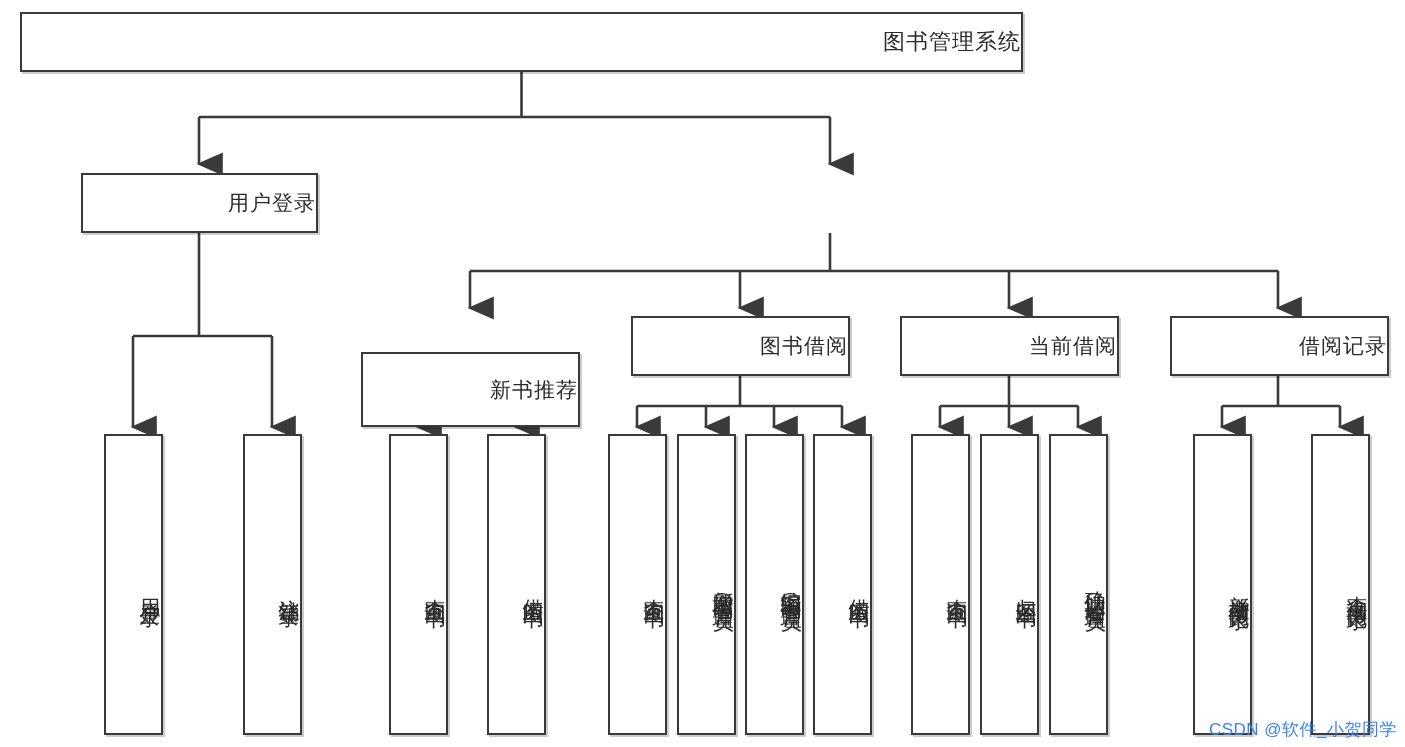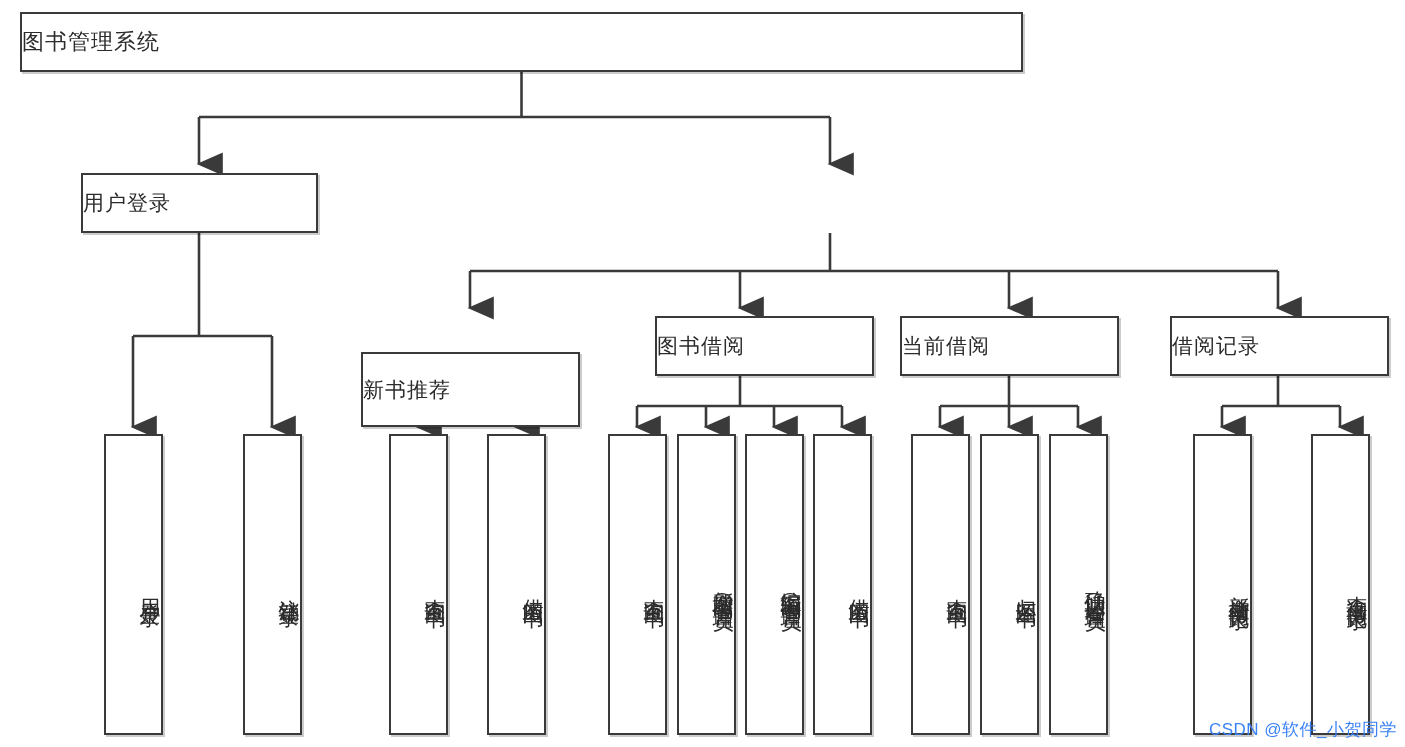--- a/index.html
+++ b/index.html
@@ -27,21 +27,21 @@
     pointer-events: none;
   }
   .node {
     position: absolute;
     box-sizing: border-box;
     background: #ffffff;
     border: 2px solid #3a3a3a;
     box-shadow: 2px 2px 0 0 rgba(0,0,0,0.20);
     display: flex;
     align-items: center;
-    justify-content: flex-start;
+    justify-content: flex-end;
     color: #2b2b2b;
   }
   .node.horiz {
     font-size: 21px;
     letter-spacing: 1px;
     line-height: 1.2;
     white-space: nowrap;
   }
   .node.vert {
     writing-mode: vertical-rl;
@@ -131,21 +131,21 @@
     <span>图书管理系统</span>
   </div>
 
   <div class="node horiz" style="left:81px; top:173px; width:237px; height:60px;">
     <span>用户登录</span>
   </div>
 
   <div class="node horiz" style="left:361px; top:316px; width:219px; height:75px;margin-top:36px;">
     <span>新书推荐</span>
   </div>
-  <div class="node horiz" style="left:631px; top:316px; width:219px; height:60px;margin-left:24px;">
+  <div class="node horiz" style="left:631px; top:316px; width:219px; height:60px;">
     <span>图书借阅</span>
   </div>
   <div class="node horiz" style="left:900px; top:316px; width:219px; height:60px;">
     <span>当前借阅</span>
   </div>
   <div class="node horiz" style="left:1170px; top:316px; width:219px; height:60px;">
     <span>借阅记录</span>
   </div>
 
   <div class="node vert" style="left:104px; top:434px; width:59px; height:301px;">

